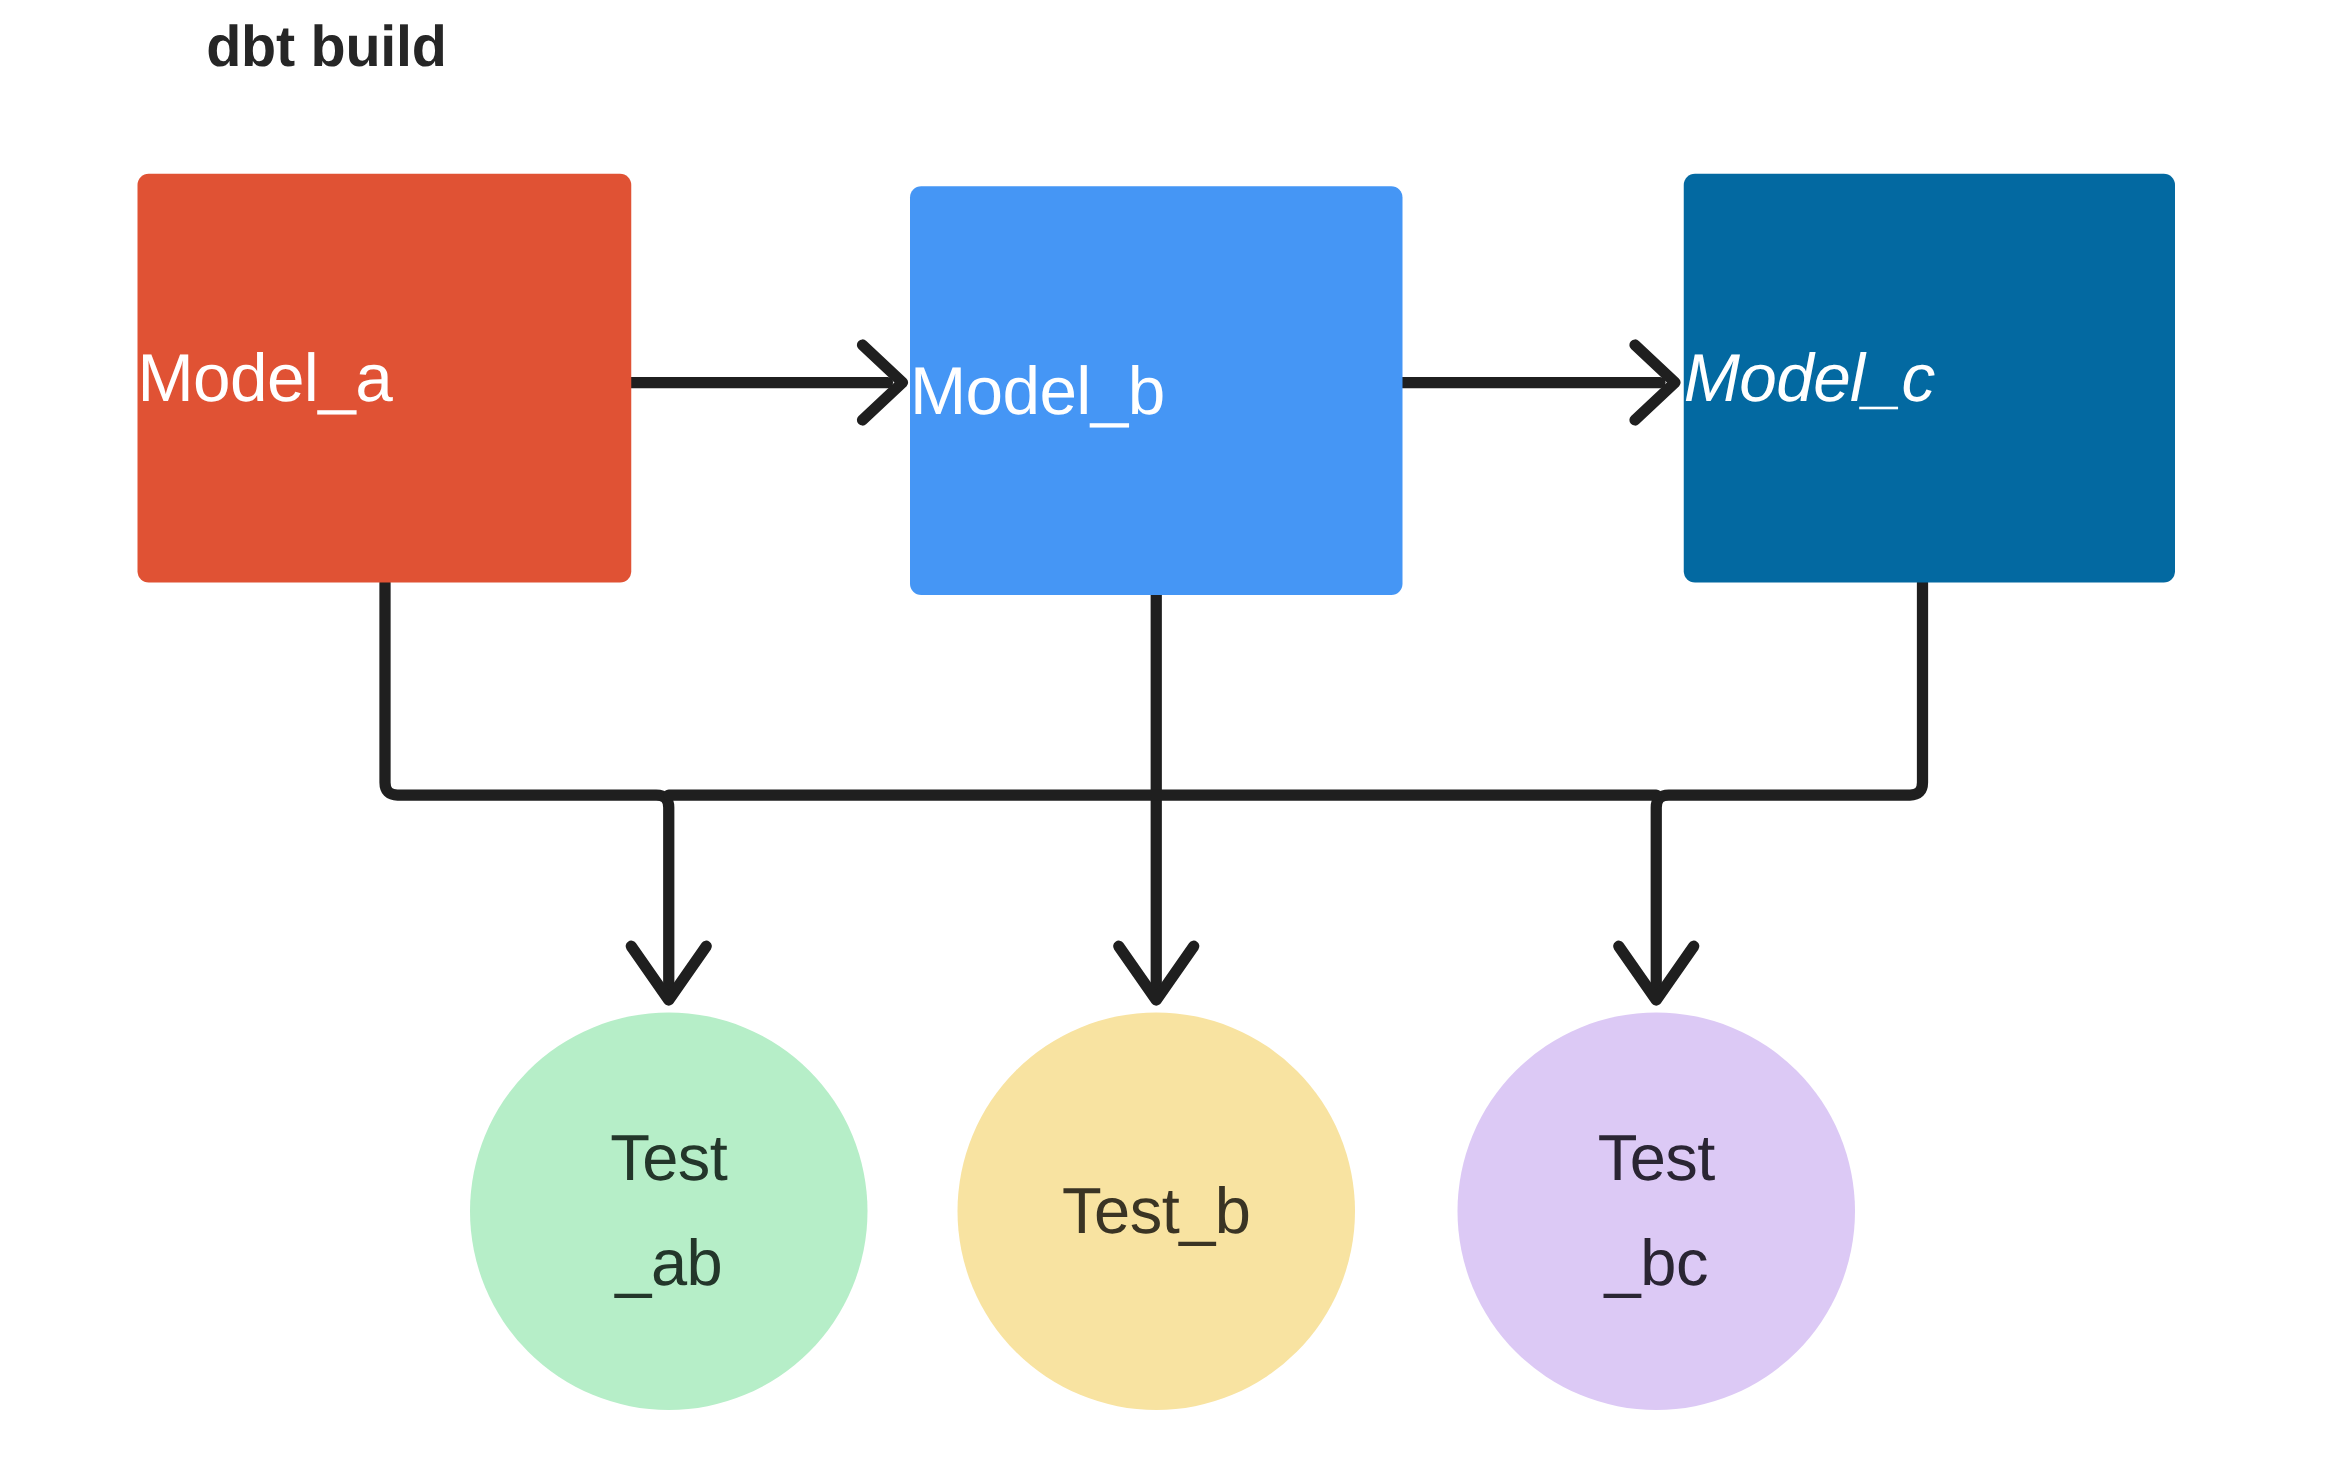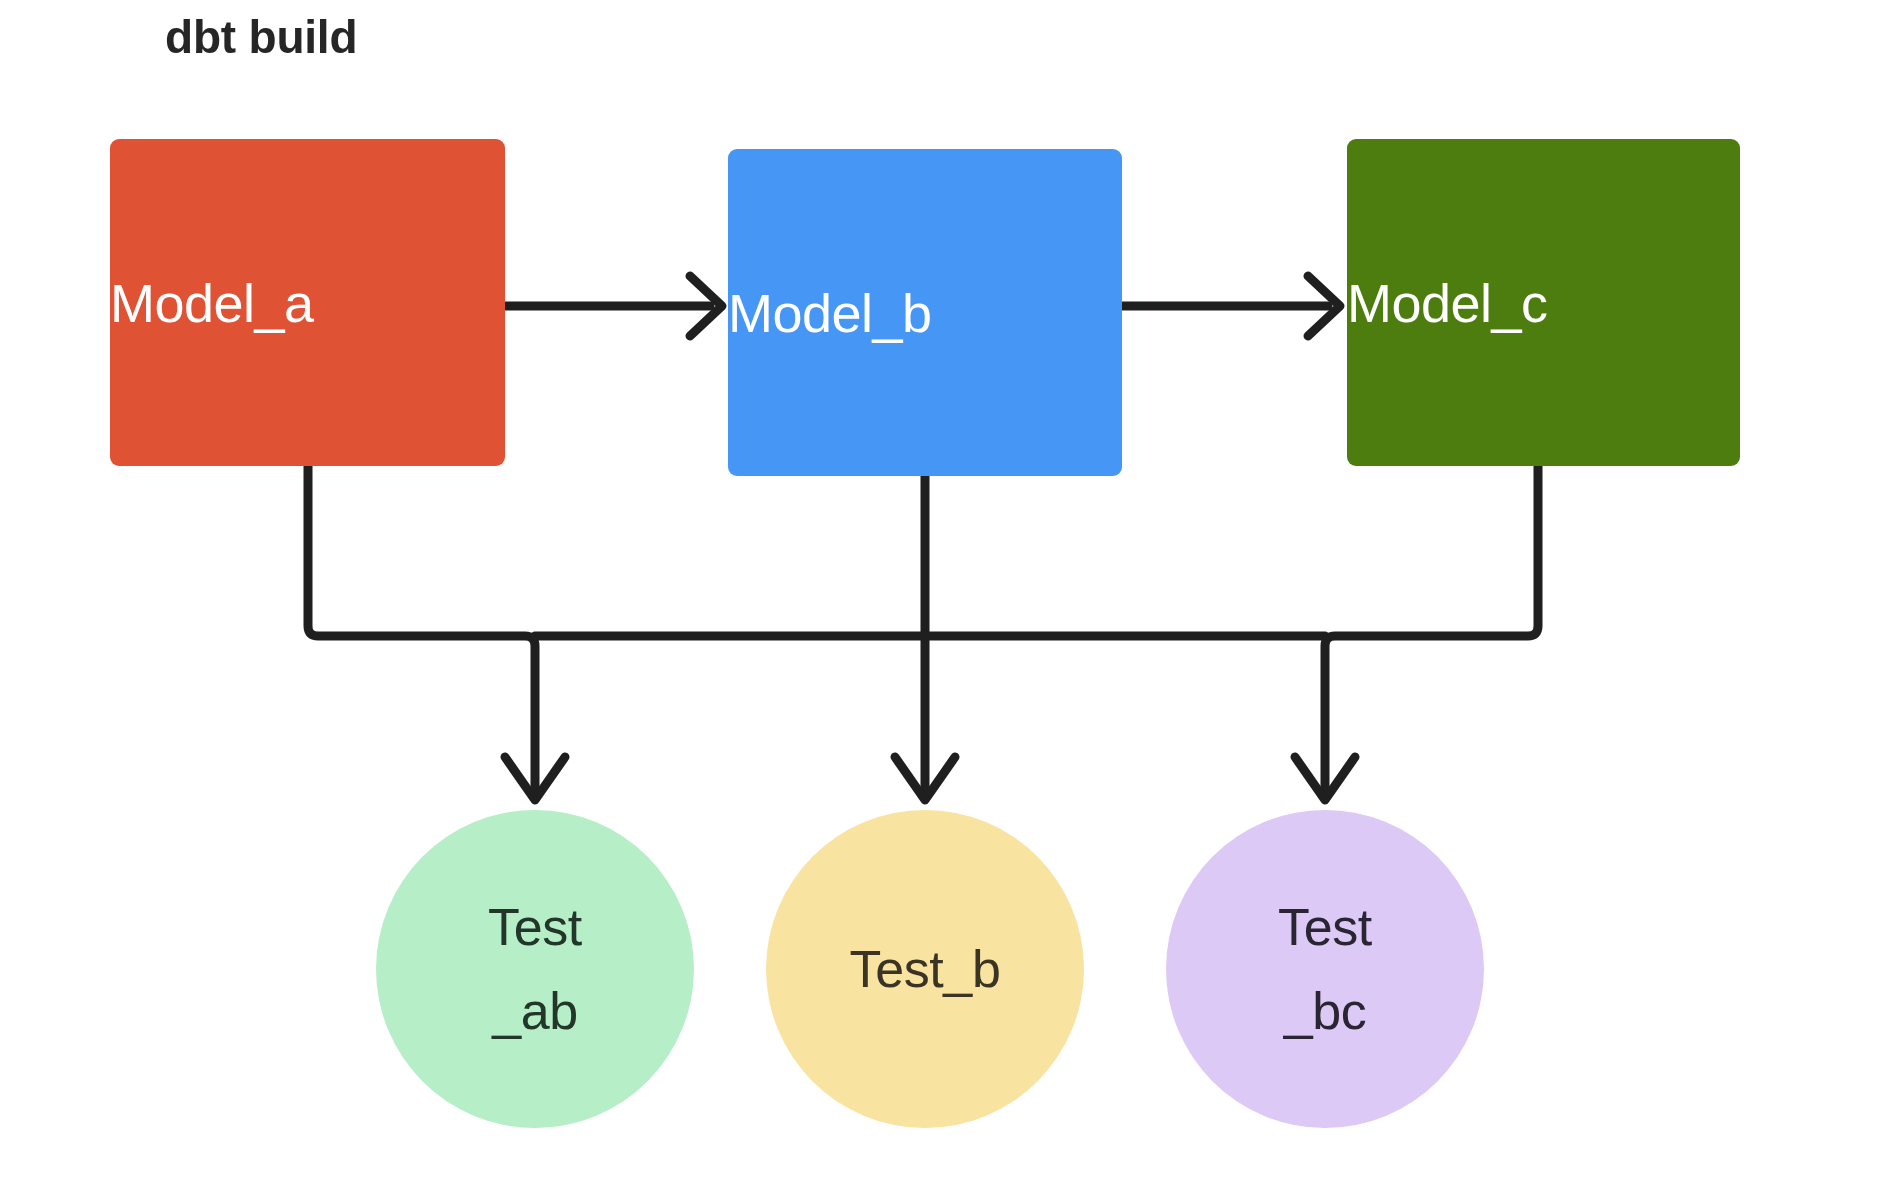--- a/index.html
+++ b/index.html
@@ -105,21 +105,21 @@
   </svg>
 
   <div class="node-box" style="left:110px; top:139px; width:395px; height:327px; background:#e05234;">
     <span>Model_a</span>
   </div>
 
   <div class="node-box" style="left:728px; top:139px; width:394px; height:327px; background:#4596f5;margin-top:10px;">
     <span>Model_b</span>
   </div>
 
-  <div class="node-box" style="left:1347px; top:139px; width:393px; height:327px; background:#4d7c0f;">
+  <div class="node-box" style="left:1347px; top:139px; width:393px; height:327px; background:#0369a1;font-style:italic;">
     <span>Model_c</span>
   </div>
 
   <div class="node-circle" style="left:376px; top:810px; width:318px; height:318px; background:#b6eec8; color:#23362a;">
     <div>
       <span class="lbl">Test</span>
       <span class="lbl">_ab</span>
     </div>
   </div>
 

